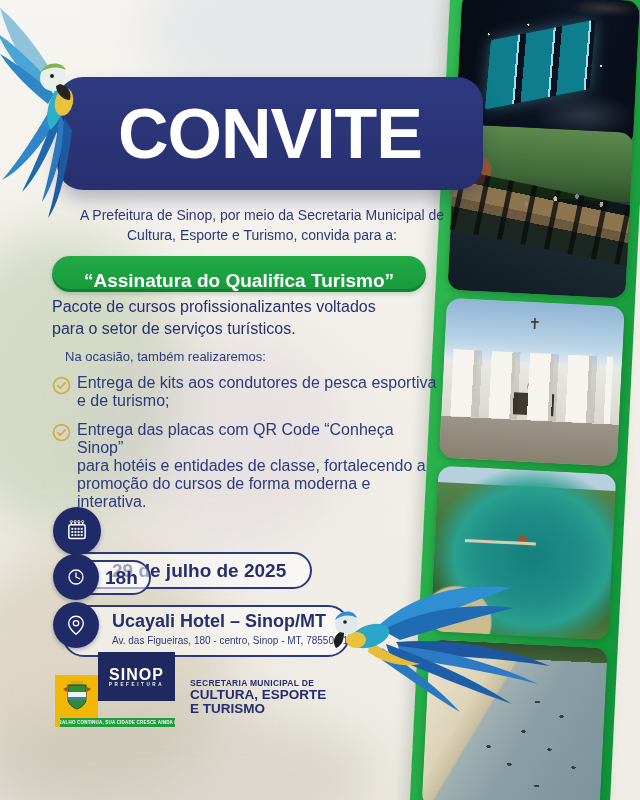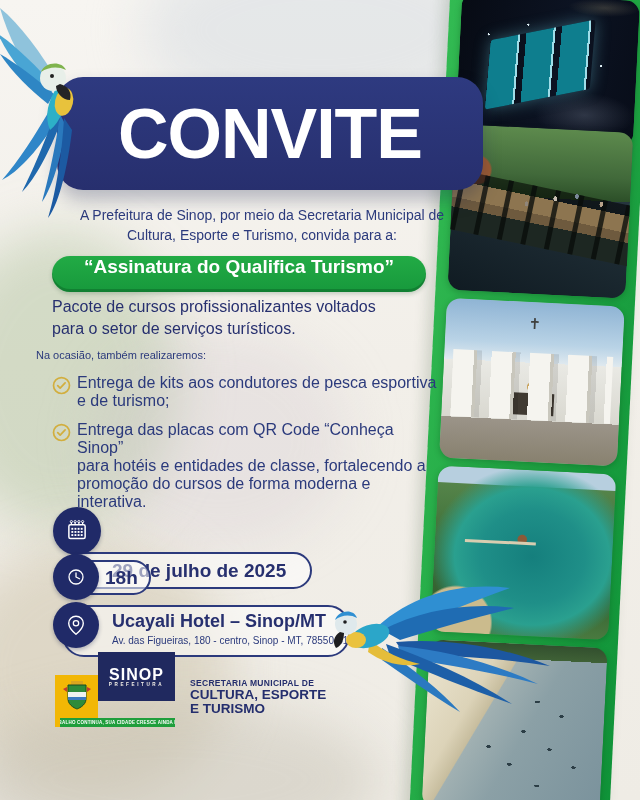--- a/index.html
+++ b/index.html
@@ -96,25 +96,25 @@
     box-shadow:0 10px 18px rgba(25,35,80,.28); z-index:5;
     display:flex; align-items:center; justify-content:center;}
   .title-box span{color:#fff; font-size:70px; font-weight:bold; letter-spacing:-1px;}
 
   
   .intro{left:52px; top:206px; width:420px; font-size:14px; line-height:19.5px;
     color:#2b3a7c; white-space:pre-line; z-index:6;text-align:center;}
   .event-pill{left:52px; top:256px; width:374px; height:36px; border-radius:18px;
     background:linear-gradient(180deg,#22ab45 0%,#17993c 100%);
     box-shadow:inset 0 -3px 0 rgba(0,60,20,.28), 0 2px 4px rgba(0,60,20,.2);
-    display:flex; align-items:flex-start; justify-content:center; z-index:6;}
+    display:flex; align-items:flex-end; justify-content:center; z-index:6;}
   .event-pill span{color:#fff; font-size:19px; font-weight:bold;}
   .description{left:52px; top:296px; width:420px; font-size:16px; font-weight:normal;
     line-height:21.5px; color:#27306f; white-space:pre-line; z-index:6;}
-  .occasion{left:36px; top:349px; font-size:11px; color:#2b3a7c; z-index:6;}
+  .occasion{left:65px; top:349px; font-size:13px; color:#2b3a7c; z-index:6;}
   .check-item{z-index:6;}
   .check-item .txt{position:absolute; left:25px; top:-2px; width:360px; font-size:16px;
     line-height:18px; color:#2b3a7c; white-space:pre-line;}
   .ci1{left:52px; top:376px;}
   .ci2{left:52px; top:423px;}
 
   
   .detail-circle{border-radius:50%; background:#202a68; z-index:7;
     display:flex; align-items:center; justify-content:center;
     box-shadow:0 2px 4px rgba(20,30,70,.3);}

